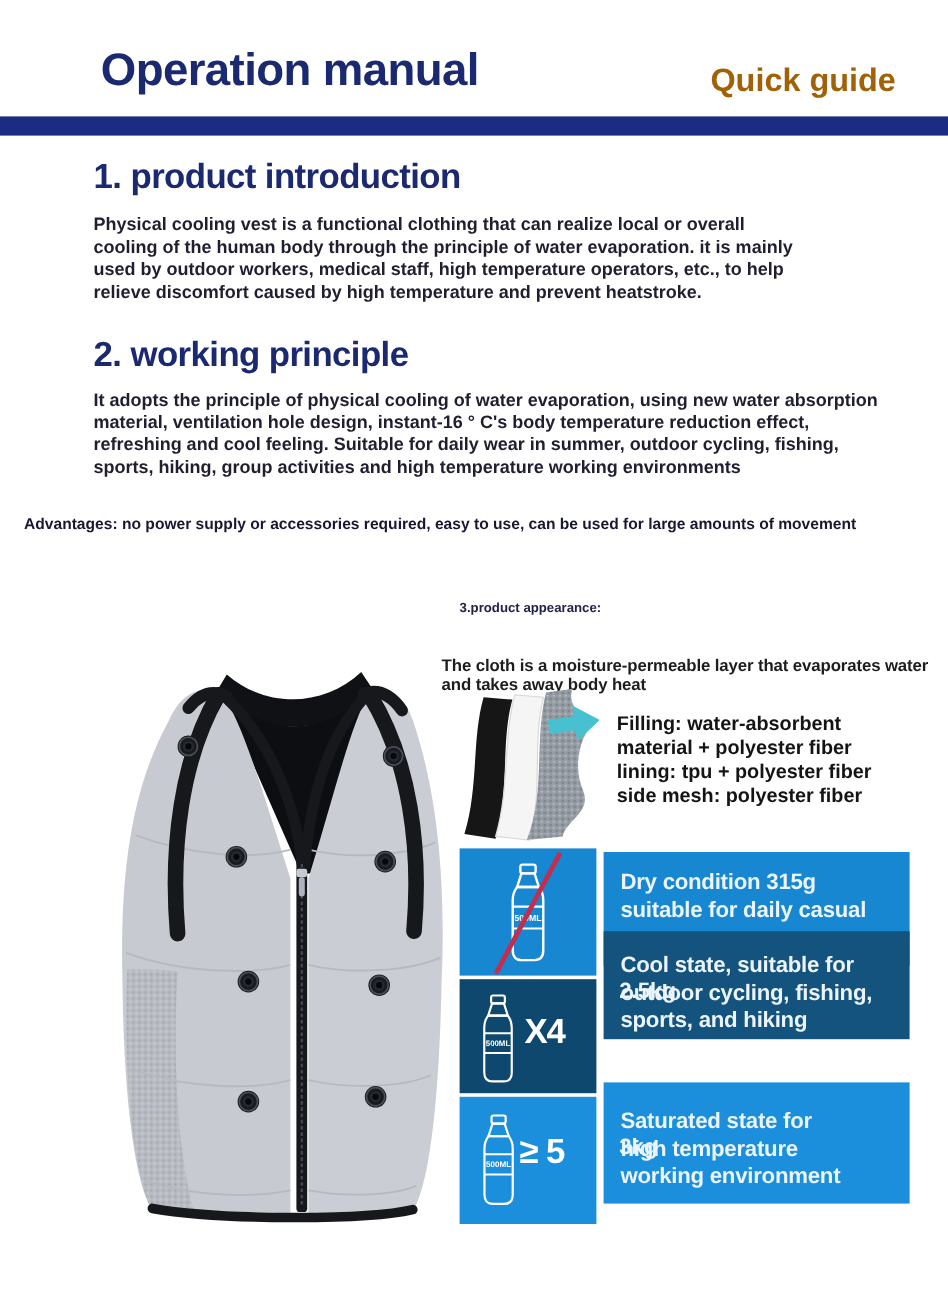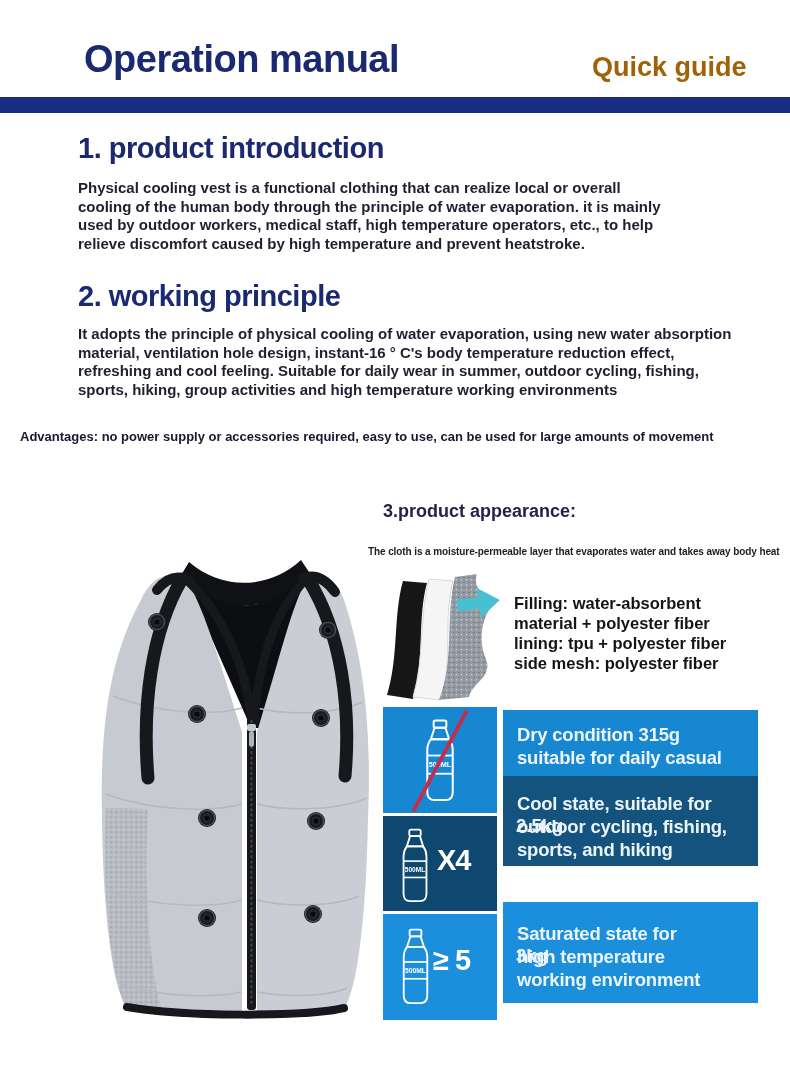--- a/index.html
+++ b/index.html
@@ -14,22 +14,22 @@
   #bar{left:0;top:97px;width:790px;height:16px;background:var(--bar);}
 
   
   .sec-h{font-size:29px;letter-spacing:-0.5px;color:var(--navy);}
   .sec-b{font-size:15px;line-height:18.5px;color:var(--body-text);}
   #sec1-h{left:78px;top:132px;}
   #sec1-b{left:78px;top:179px;width:700px;}
   #sec2-h{left:78px;top:280px;}
   #sec2-b{left:78px;top:325px;width:710px;}
   #advantages{left:20px;top:429px;font-size:13px;color:#181830;}
-  #appearance-h{left:383px;top:501px;font-size:18px;color:#22224a;}
-  #cloth-note{left:368px;top:546px;font-size:10px;letter-spacing:-0.1px;color:#1d1d1d;}
+  #appearance-h{left:383px;top:501px;font-size:11px;color:#22224a;}
+  #cloth-note{left:368px;top:546px;font-size:14px;letter-spacing:-0.1px;color:#1d1d1d;}
   #materials{left:514px;top:593px;font-size:16.5px;line-height:20px;color:#141414;}
 
   
   #fabric{left:373px;top:571px;width:134px;height:132px;}
   #vest{left:45px;top:556px;width:345px;height:484px;}
 
   
   .icon-box{left:383px;width:114px;}
   .text-box{left:503px;width:255px;color:var(--row-text);}
   .row-text{position:absolute;left:14px;font-size:18.5px;line-height:23px;letter-spacing:-0.2px;}

